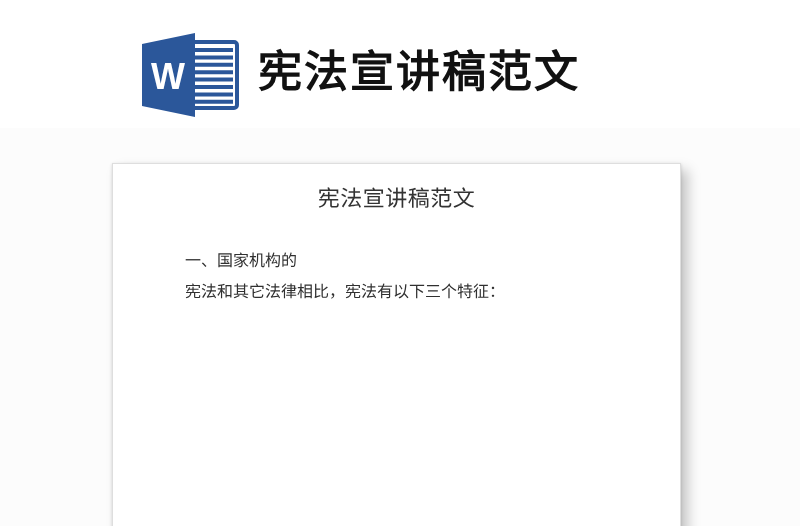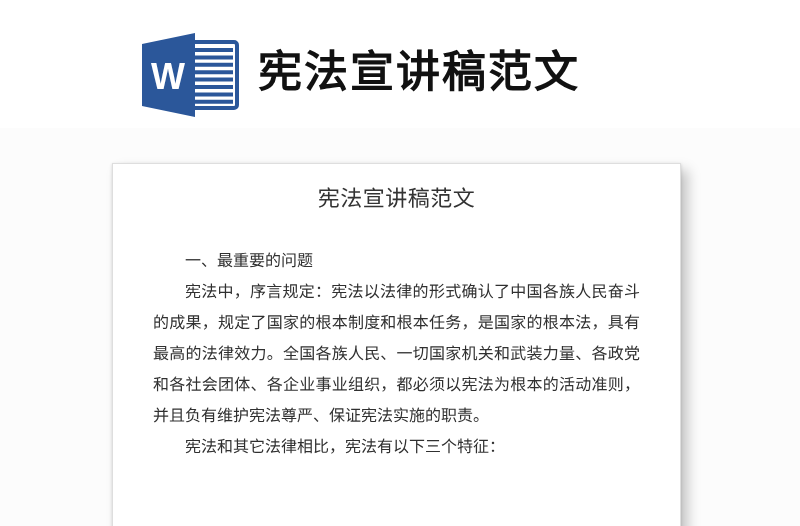--- a/index.html
+++ b/index.html
@@ -93,17 +93,16 @@
       <polygon class="doc-cover" points="0,11 53,0 53,84 0,73"></polygon>
       <text class="doc-letter" x="26" y="56" text-anchor="middle">W</text>
     </svg>
   </span>
   <h1 class="page-title">宪法宣讲稿范文</h1>
 </header>
 
 <main class="doc-card">
   <h2 class="doc-title">宪法宣讲稿范文</h2>
   <div class="doc-body">
-    <p>一、最重要的问题</p>
-    <p>宪法中，序言规定：宪法以法律的形式确认了中国各族人民奋斗的成果，规定了国家的根本制度和根本任务，是国家的根本法，具有最高的法律效力。全国各族人民、一切国家机关和武装力量、各政党和各社会团体、各企业事业组织，都必须以宪法为根本的活动准则，并且负有维护宪法尊严、保证宪法实施的职责。</p>
+    <p>一、国家机构的</p>
     <p>宪法和其它法律相比，宪法有以下三个特征：</p>
   </div>
 </main>
 
 </body></html>

